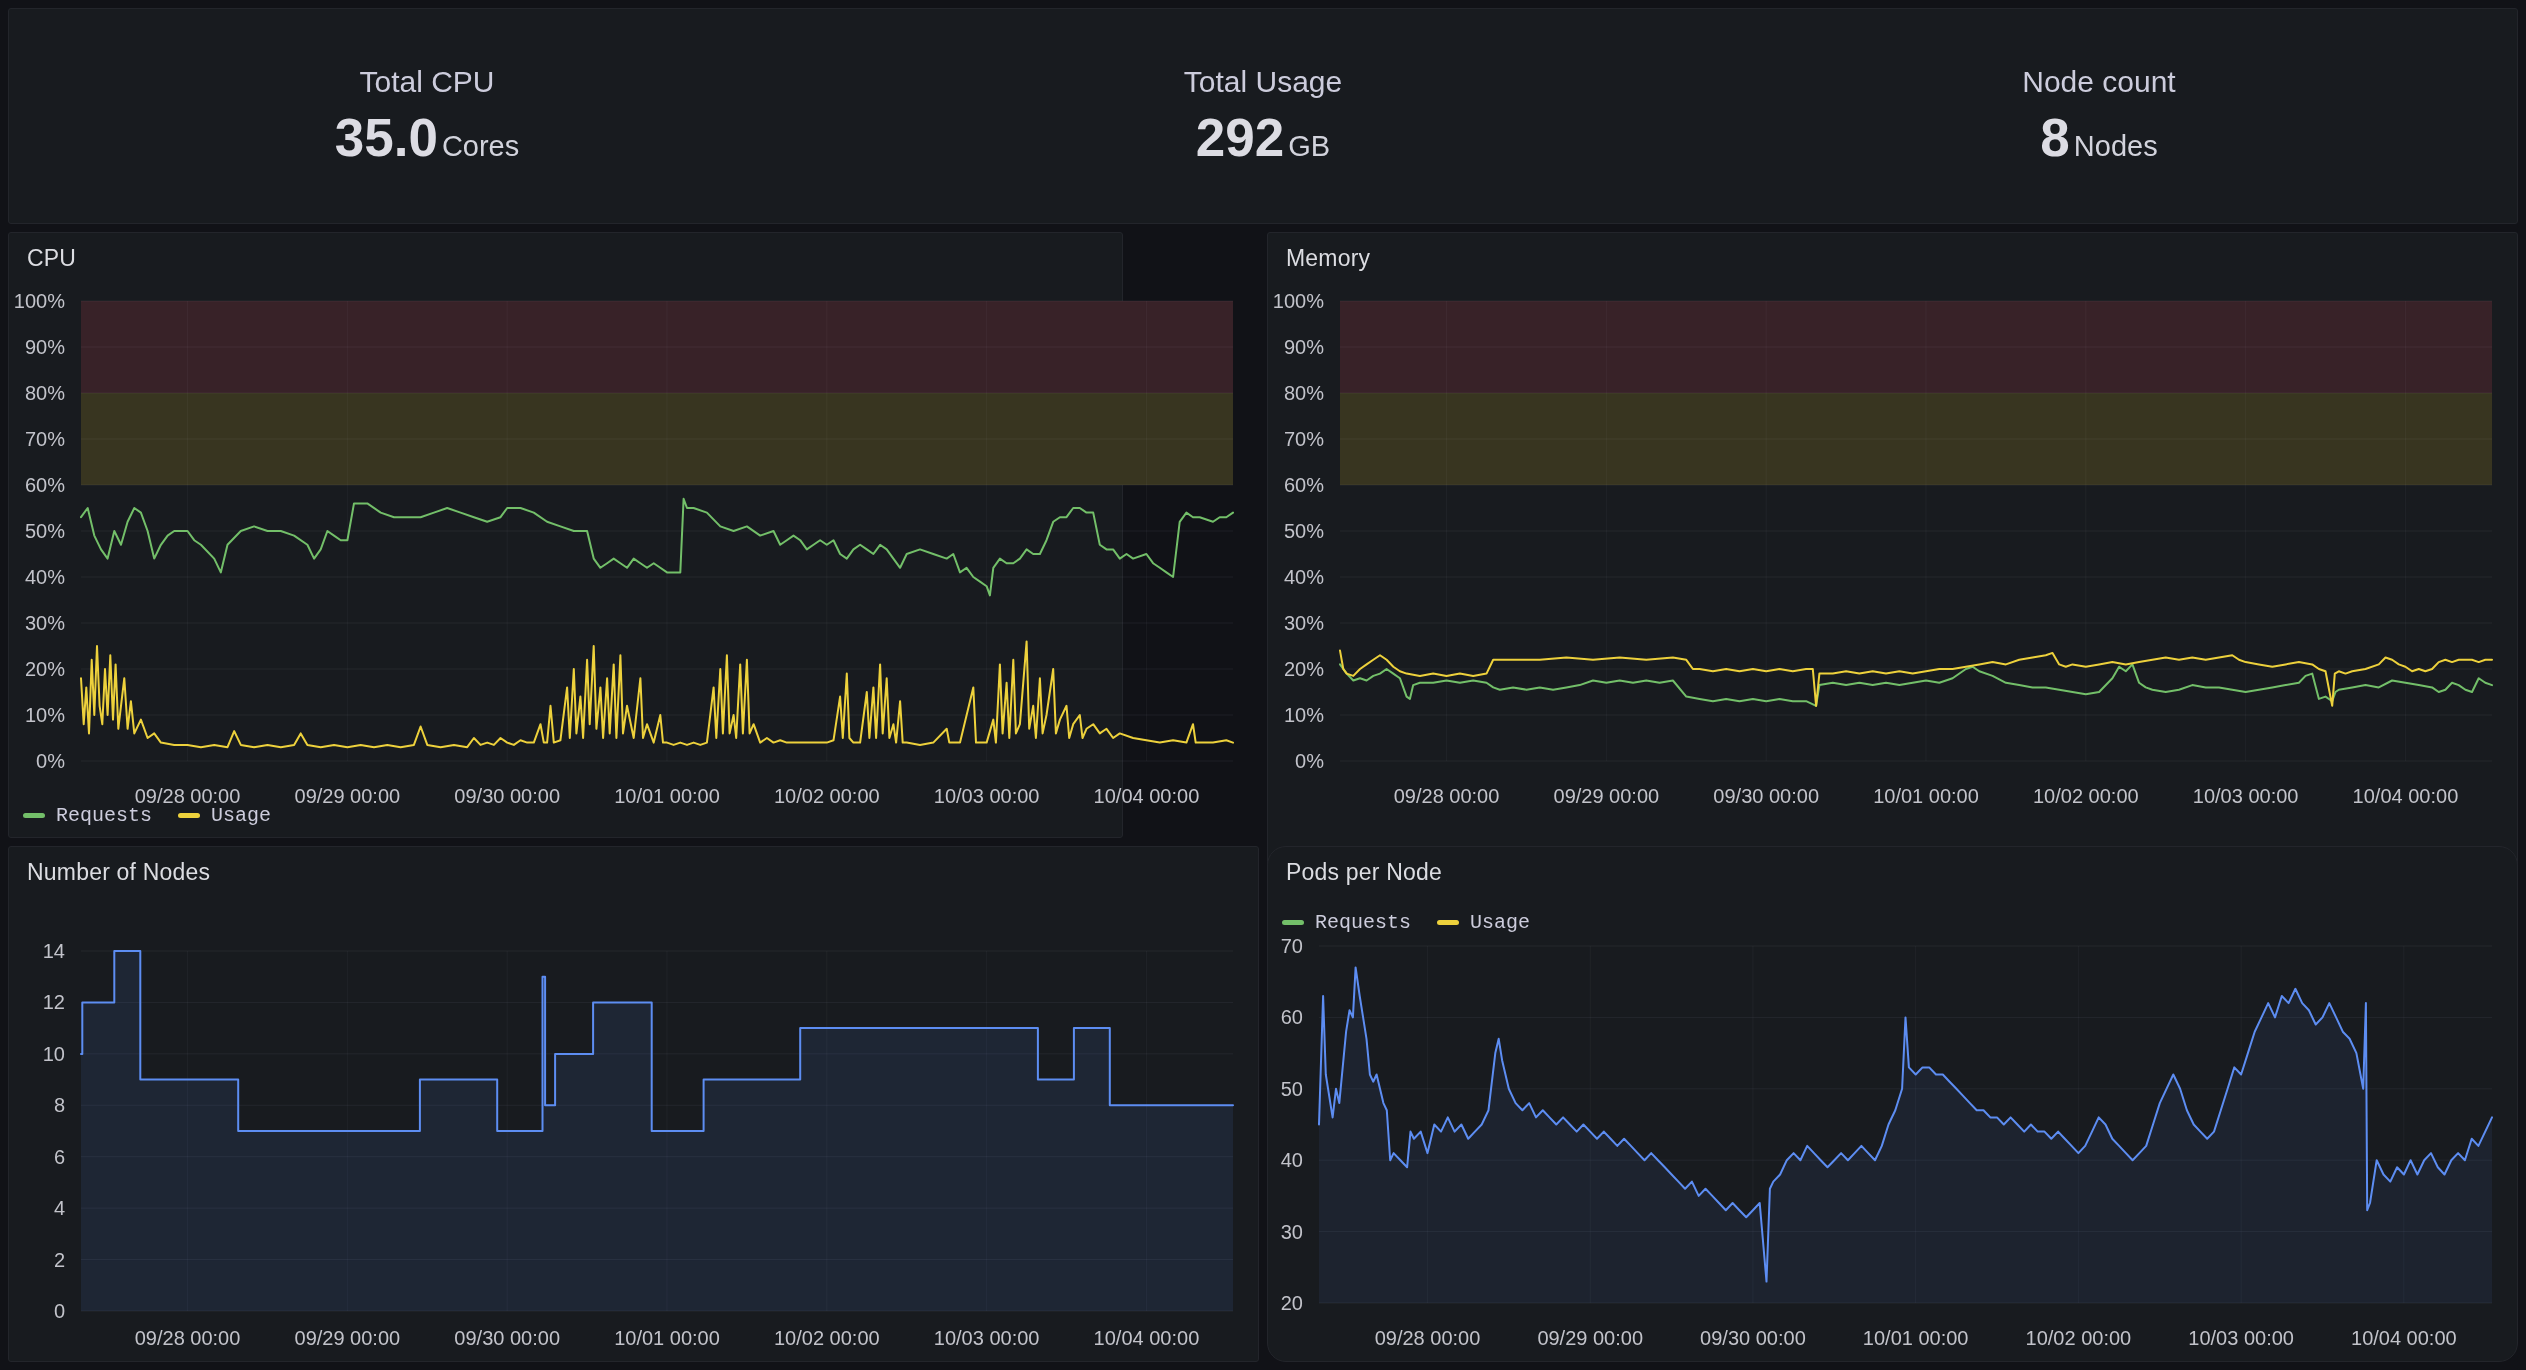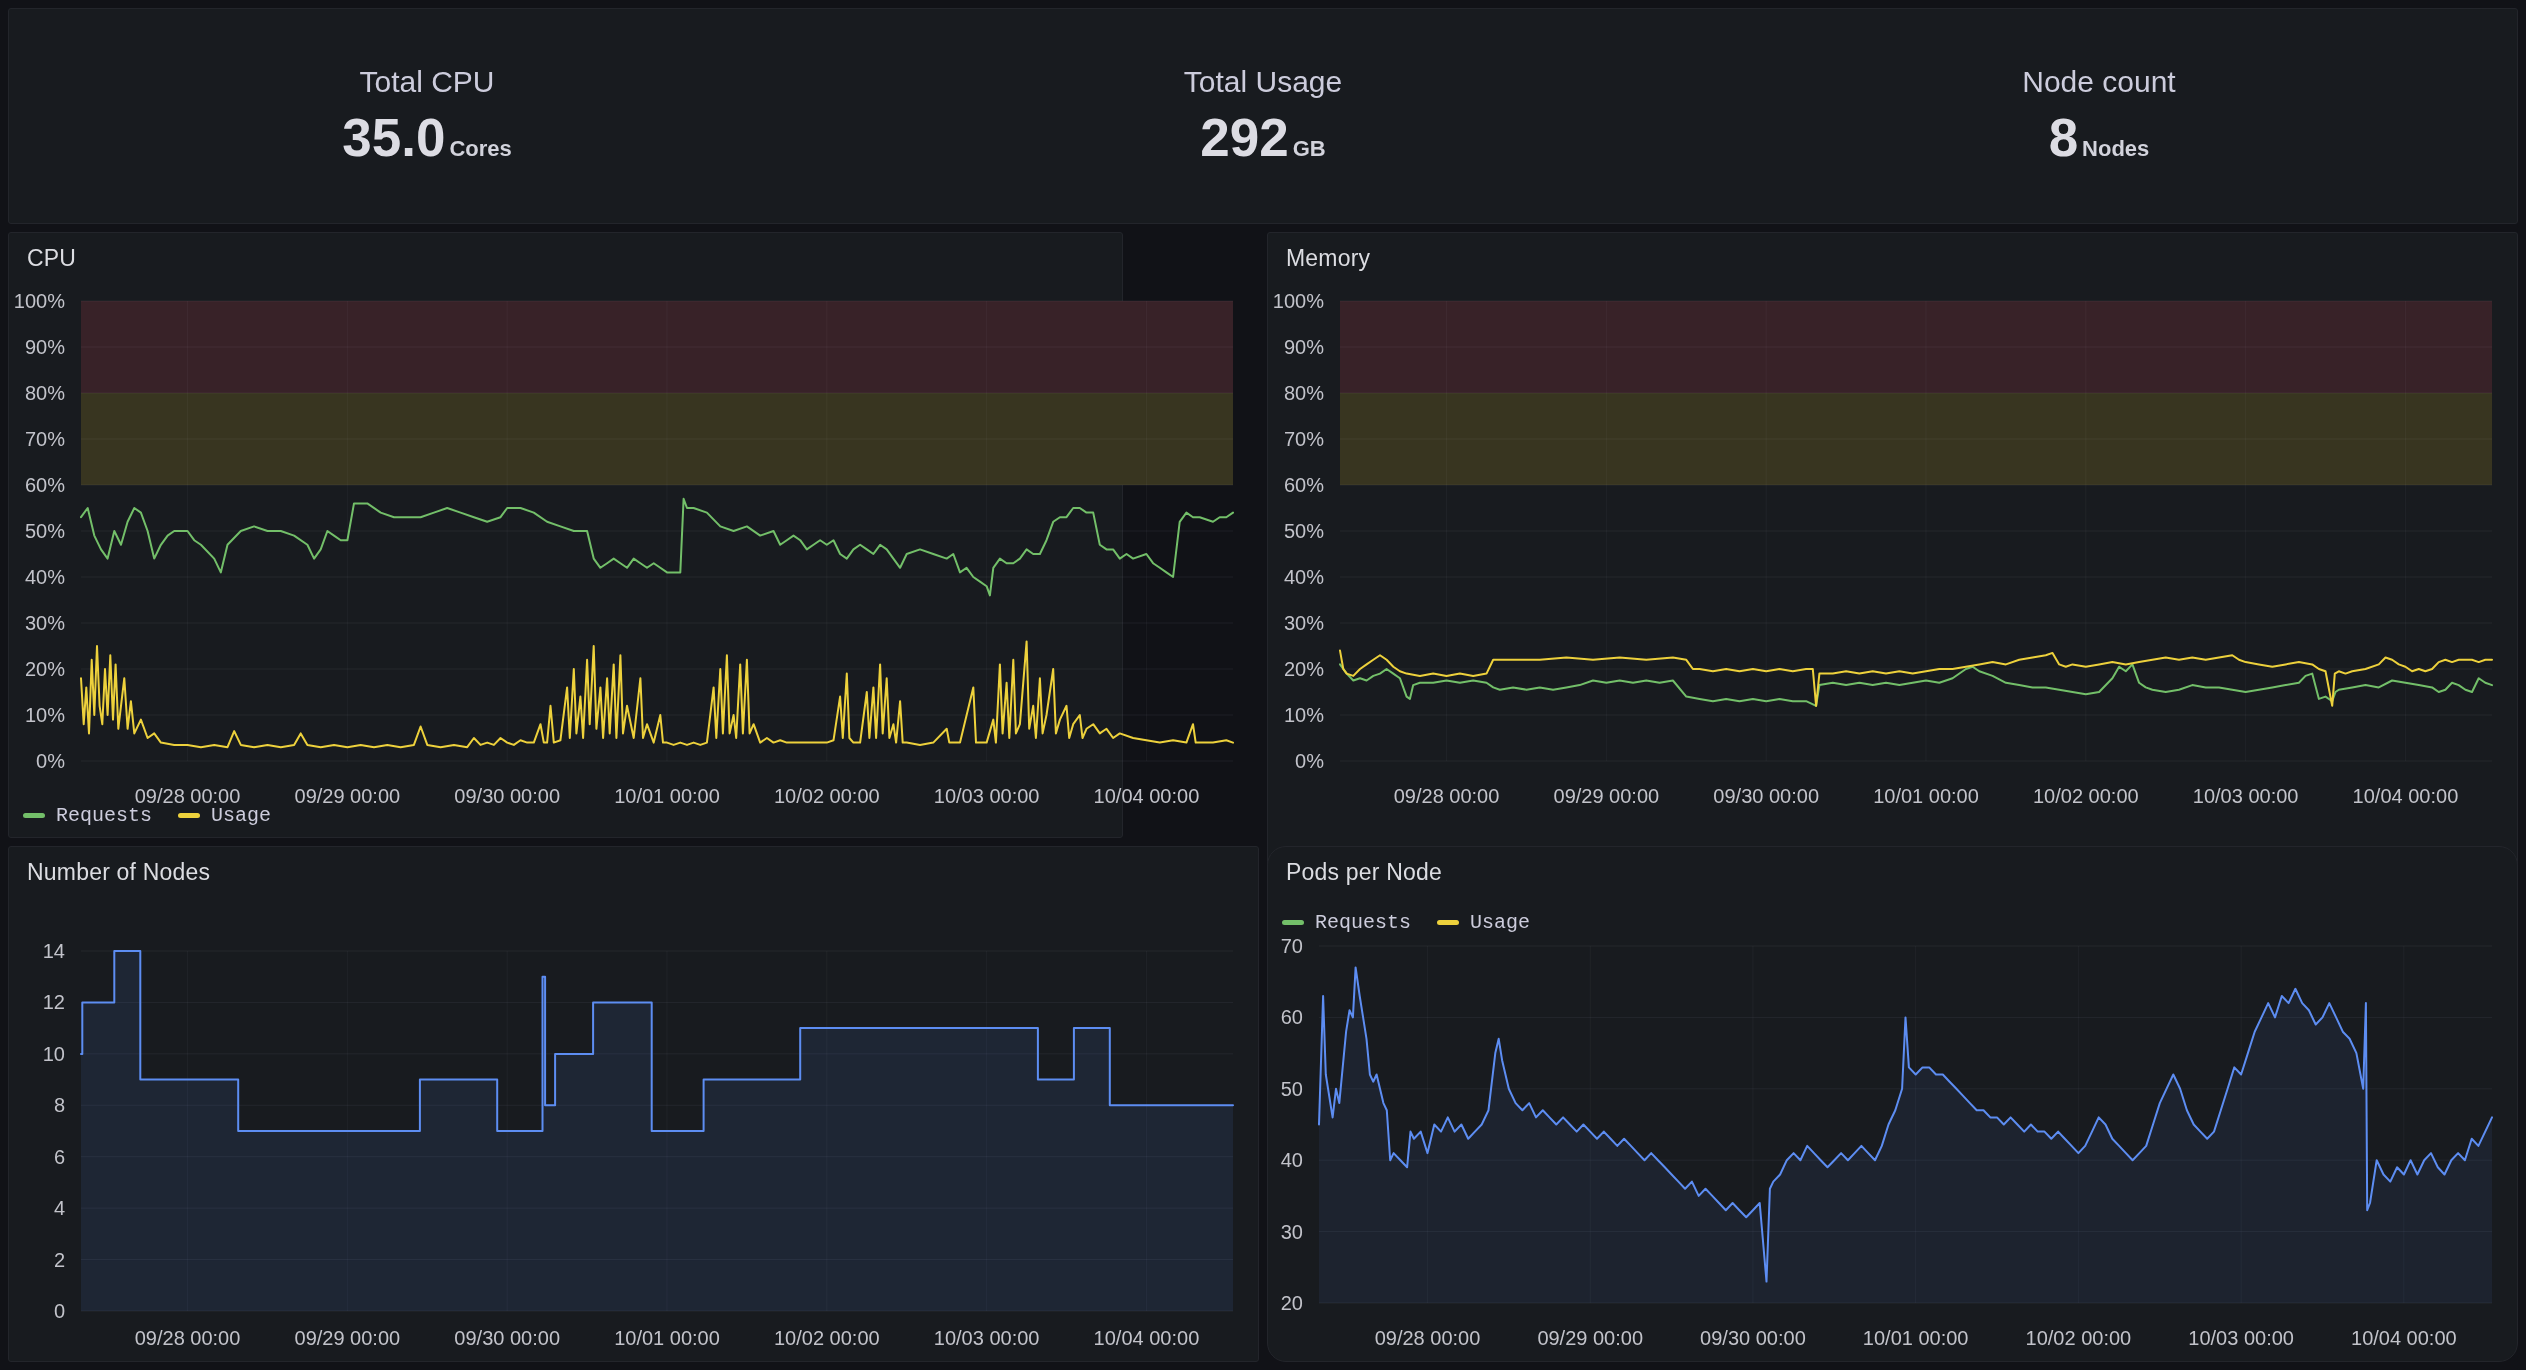--- a/index.html
+++ b/index.html
@@ -37,21 +37,21 @@
   }
   .legend-item { display:flex; align-items:center; gap:11px; cursor:pointer;font-family:Liberation Mono, monospace; }
   .legend-pill { width:22px; height:5px; border-radius:3px; display:inline-block; }
   .legend-label { font-size:20px; color:#ccccdc; }
 
   .stats-row { display:flex; height:100%; align-items:center; }
   .stat { flex:1; display:flex; flex-direction:column; align-items:center; justify-content:center; gap:8px; }
   .stat-label { font-size:30px; color:#ccccdc; }
   .stat-value-row { display:flex; align-items:baseline; gap:4px; }
   .stat-value { font-size:53px; font-weight:600; color:#dcdce3; }
-  .stat-unit { font-size:22px; font-weight:700; color:#d2d3dc; }
+  .stat-unit { font-size:29px; font-weight:400; color:#d2d3dc; }
 </style>
 </head>
 <body>
 
 <div class="panel p-stats">
   <div class="stats-row">
     <div class="stat">
       <div class="stat-label">Total CPU</div>
       <div class="stat-value-row">
         <span class="stat-value">35.0</span>

